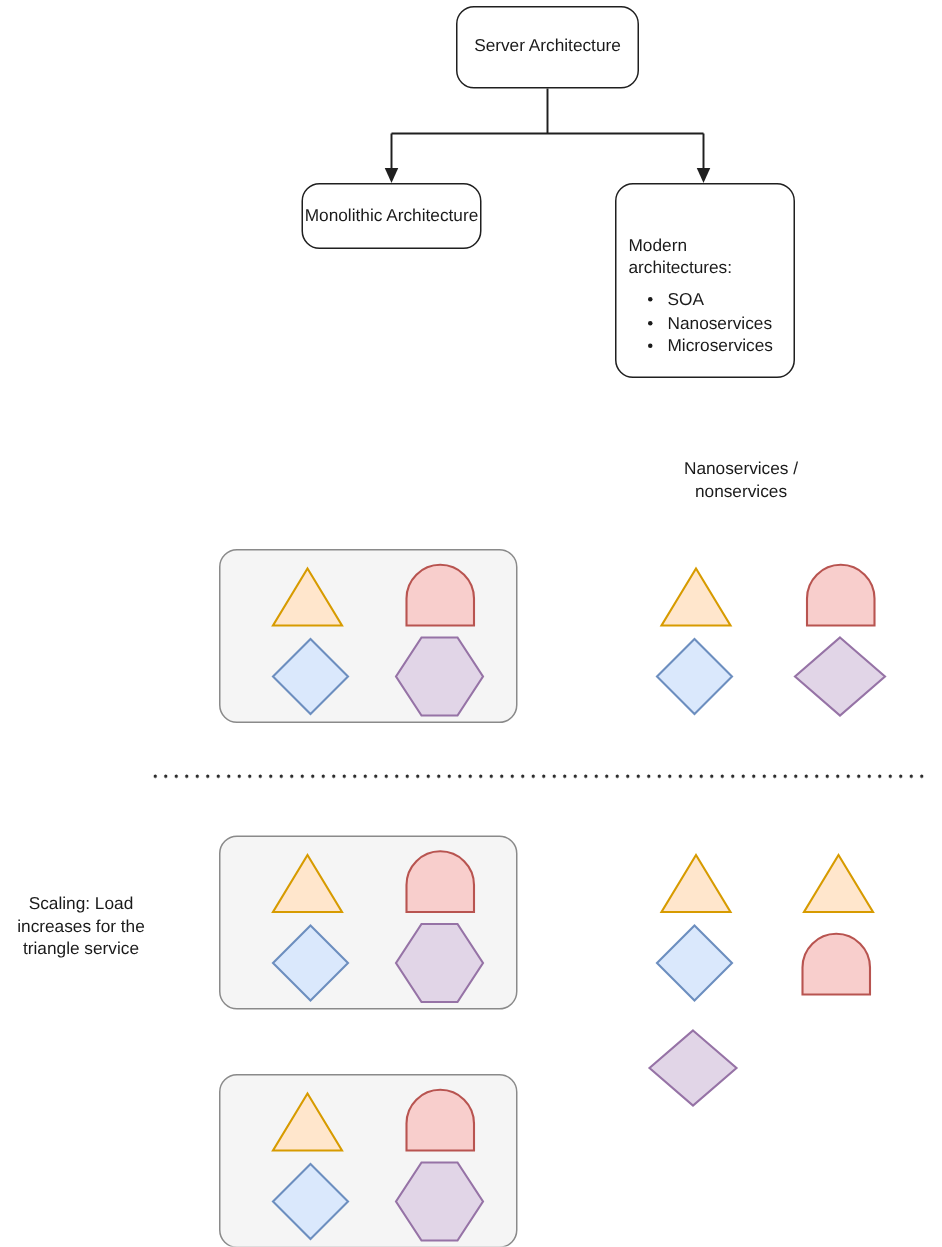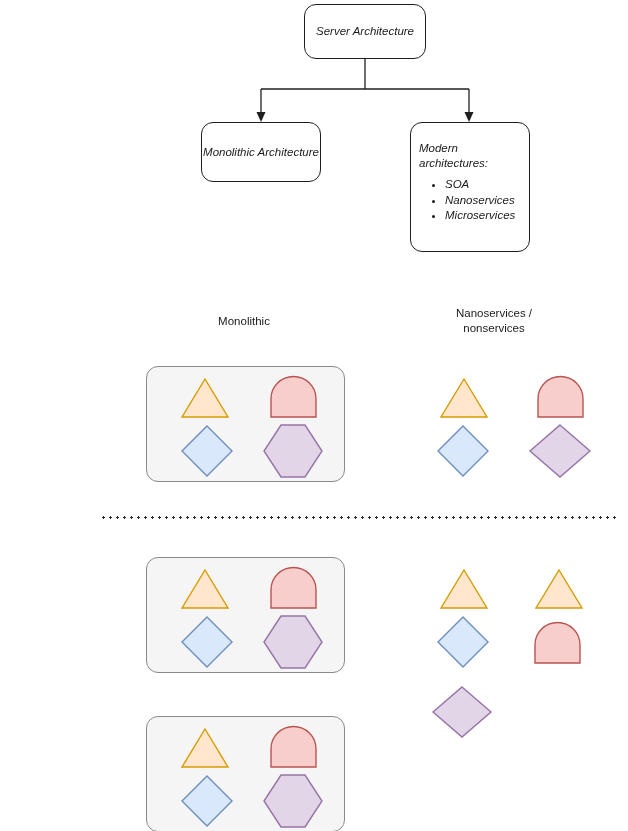--- a/index.html
+++ b/index.html
@@ -27,35 +27,35 @@
     border: 1px solid #1f1f1f;
     border-radius: 12px;
     background: #ffffff;
     display: flex;
     align-items: center;
     justify-content: center;
     text-align: center;
     font-size: 11.5px;
     line-height: 15px;
     color: #1a1a1a;
-    font-style: italic;
   }
   #root-node { left: 304px; top: 4px; width: 122px; height: 55px; }
-  #mono-node { left: 201px; top: 122px; width: 120px; height: 60px; }
+  #mono-node { left: 201px; top: 122px; width: 120px; height: 44px; }
   #modern-node {
     left: 410px; top: 122px; width: 120px; height: 130px;
     display: block;
     padding: 18px 6px 6px 6px;
     text-align: left;
   }
   #modern-node .modern-title {
     font-size: 11.5px;
     line-height: 15px;
     display: block;
     margin-left: 2px;
+    margin-top: 16px;
   }
   #modern-node ul {
     margin: 6px 0 0 0;
     padding-left: 28px;
     list-style: disc;
   }
   #modern-node li {
     font-size: 11.5px;
     line-height: 15.5px;
   }
@@ -129,21 +129,20 @@
 
   <div class="node-box" id="modern-node">
     <span class="modern-title">Modern architectures:</span>
     <ul>
       <li>SOA</li>
       <li>Nanoservices</li>
       <li>Microservices</li>
     </ul>
   </div>
 
-  <div class="col-label" id="label-monolithic">Monolithic</div>
   <div class="col-label" id="label-microservices">Nanoservices / nonservices</div>
 
   <div class="group-box" id="group-box-1"></div>
   <div class="group-box" id="group-box-2"></div>
   <div class="group-box" id="group-box-3"></div>
 
   <div class="shape" style="left:181px;top:378px;">
     <svg width="48" height="40">
         <polygon points="24,1 47,39 1,39" fill="#ffe6cc" stroke="#d79b00" stroke-width="1.4"></polygon>
       </svg>
@@ -180,20 +179,21 @@
       </svg>
   </div>
   <div class="shape" style="left:529px;top:424px;">
     <svg width="62" height="54">
         <polygon points="31,1 61,27 31,53 1,27" fill="#e1d5e7" stroke="#9673a6" stroke-width="1.4"></polygon>
       </svg>
   </div>
 
   <div class="dotted-divider"></div>
 
+  <div id="scaling-note">Scaling: Load increases for the triangle service</div>
 
   <div class="shape" style="left:181px;top:569px;">
     <svg width="48" height="40">
         <polygon points="24,1 47,39 1,39" fill="#ffe6cc" stroke="#d79b00" stroke-width="1.4"></polygon>
       </svg>
   </div>
   <div class="shape" style="left:269px;top:568px;">
     <svg width="49" height="41">
         <path d="M2,40 L2,22 A22.5,22.5 0 0 1 47,22 L47,40 Z" fill="#f8cecc" stroke="#b85450" stroke-width="1.4"></path>
       </svg>

